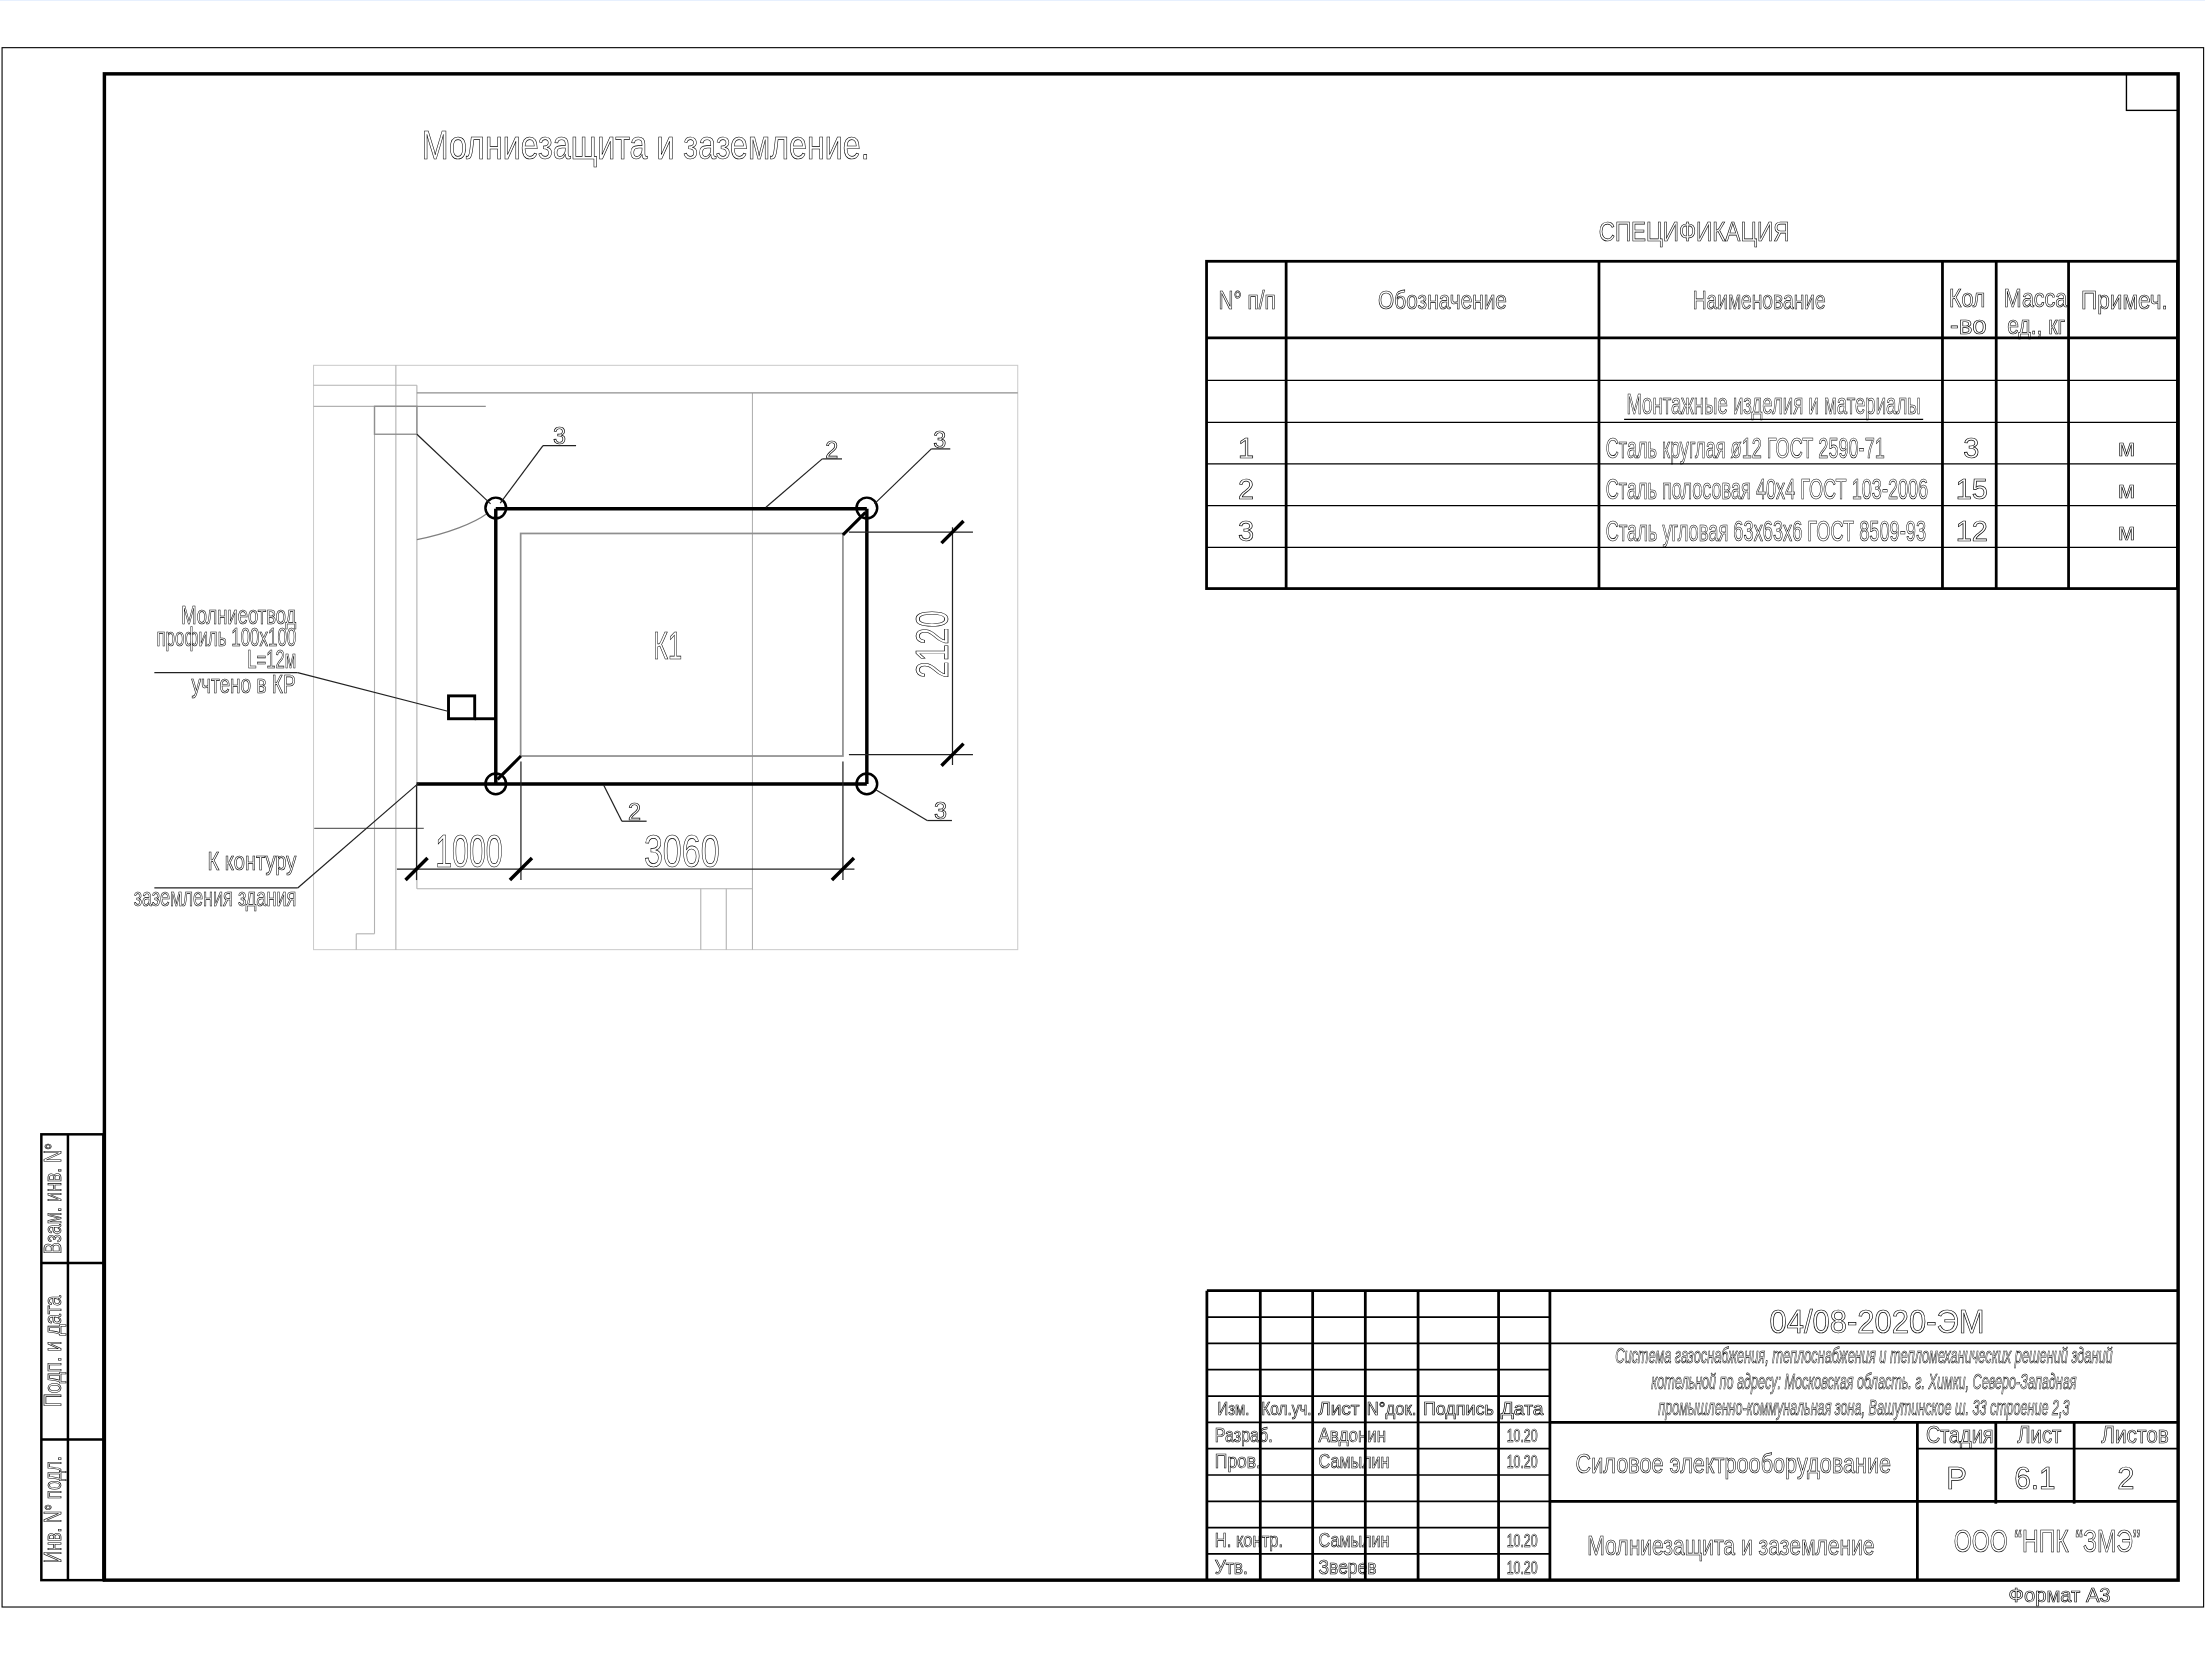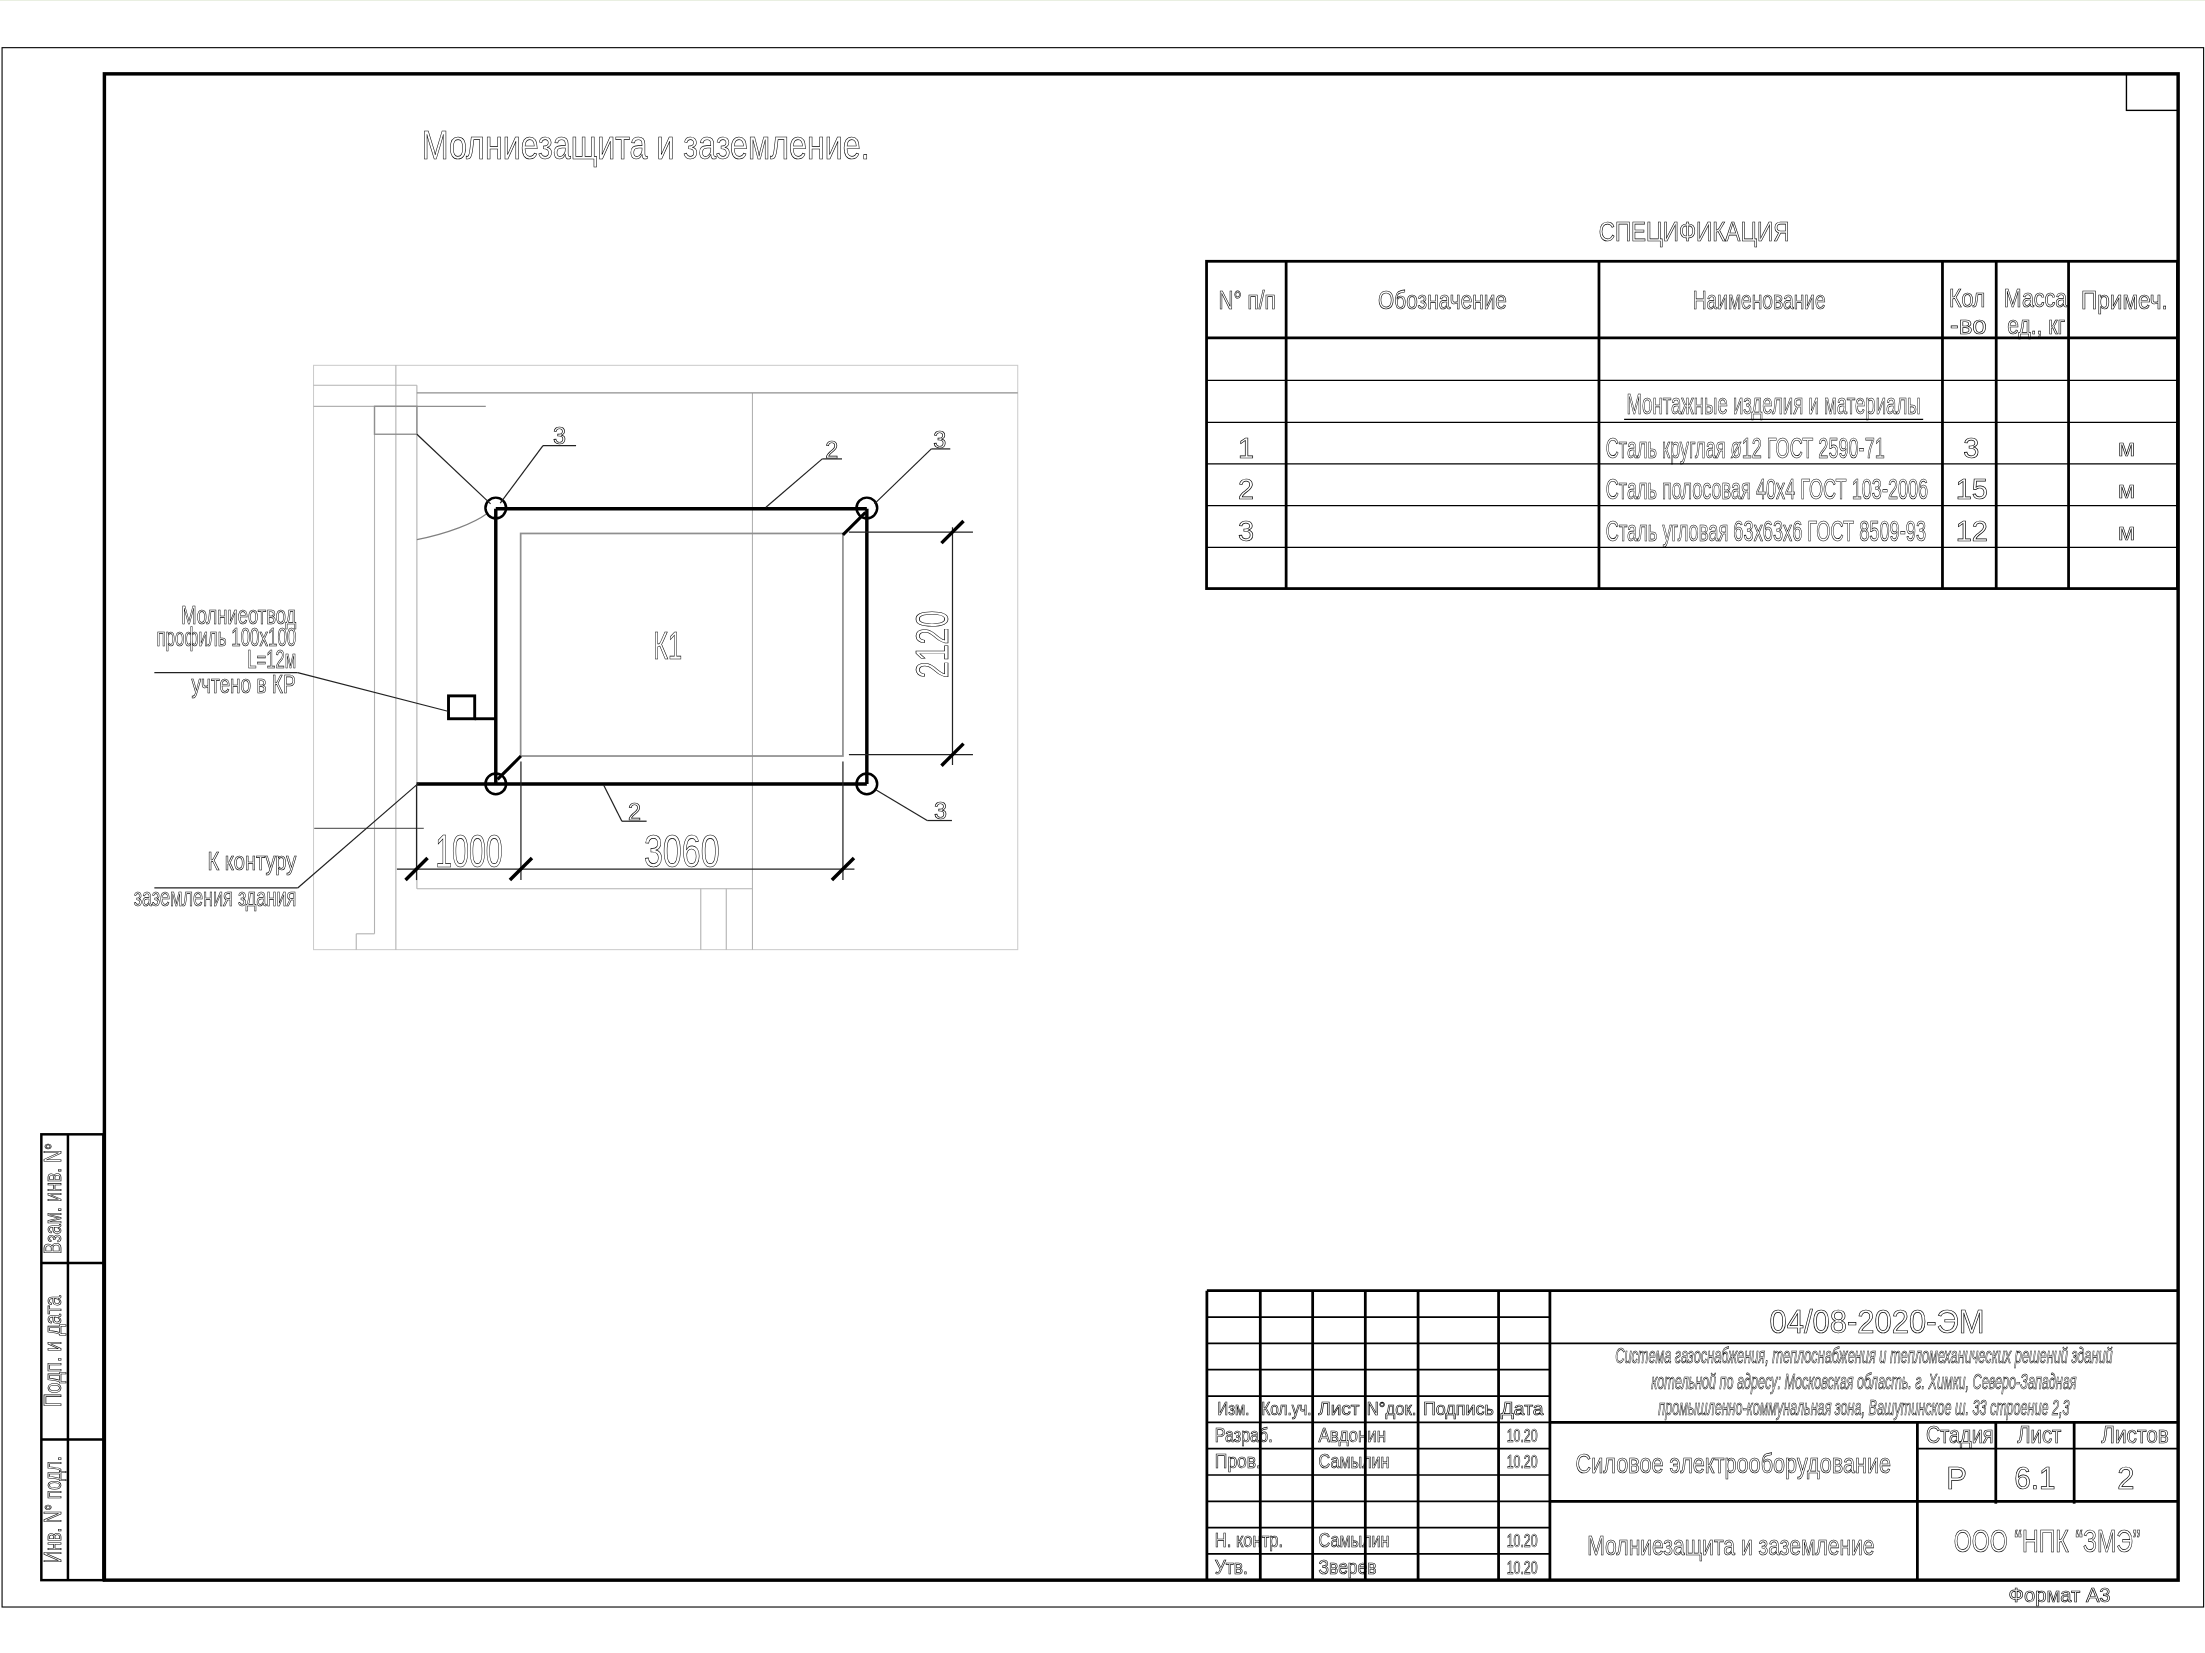--- a/index.html
+++ b/index.html
@@ -1,16 +1,16 @@
 <!DOCTYPE html>
 <html style="font-size:11px"><head>
 <meta charset="utf-8">
 <style>
   html,body{margin:0;padding:0;background:#fff;}
-  #page{width:2205px;height:1654px;position:relative;background:#4d7c0f;overflow:hidden;}
+  #page{width:2205px;height:1654px;position:relative;background:#3b82f6;overflow:hidden;}
   svg{position:absolute;left:0;top:0;}
   text{font-family:"Liberation Sans",sans-serif;fill:none;stroke:#000;stroke-width:1.0;}
   .it{font-style:italic;}
 </style>
 </head>
 <body>
 <div id="page">
 <svg width="2205" height="1654" viewBox="0 0 3200 2400">
 
 <rect x="0" y="0" width="3200" height="2400" fill="#ffffff"></rect>

